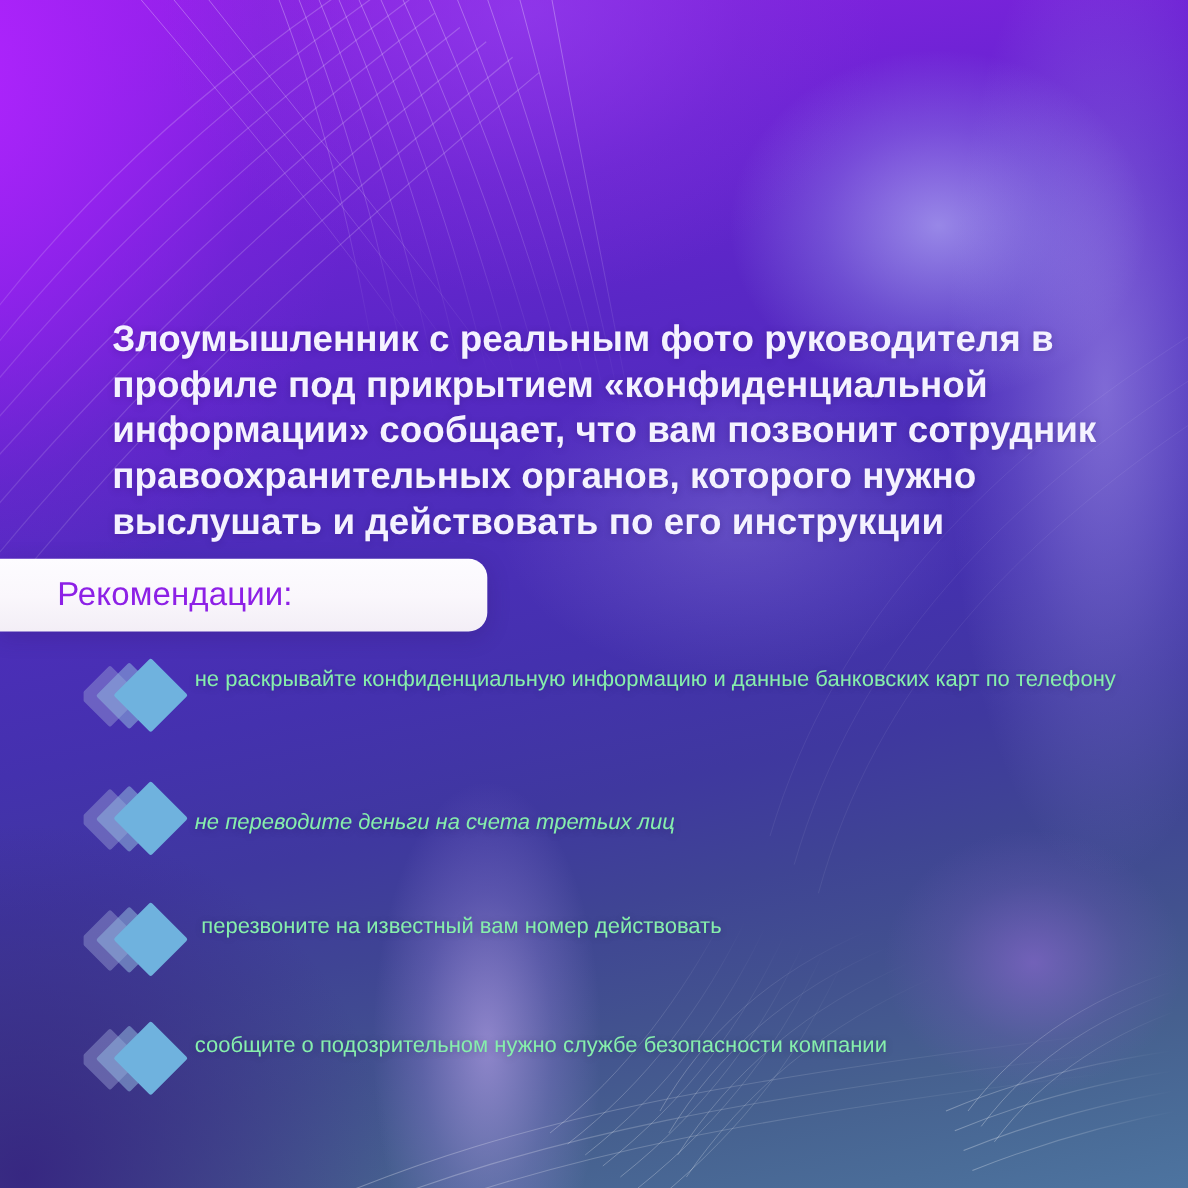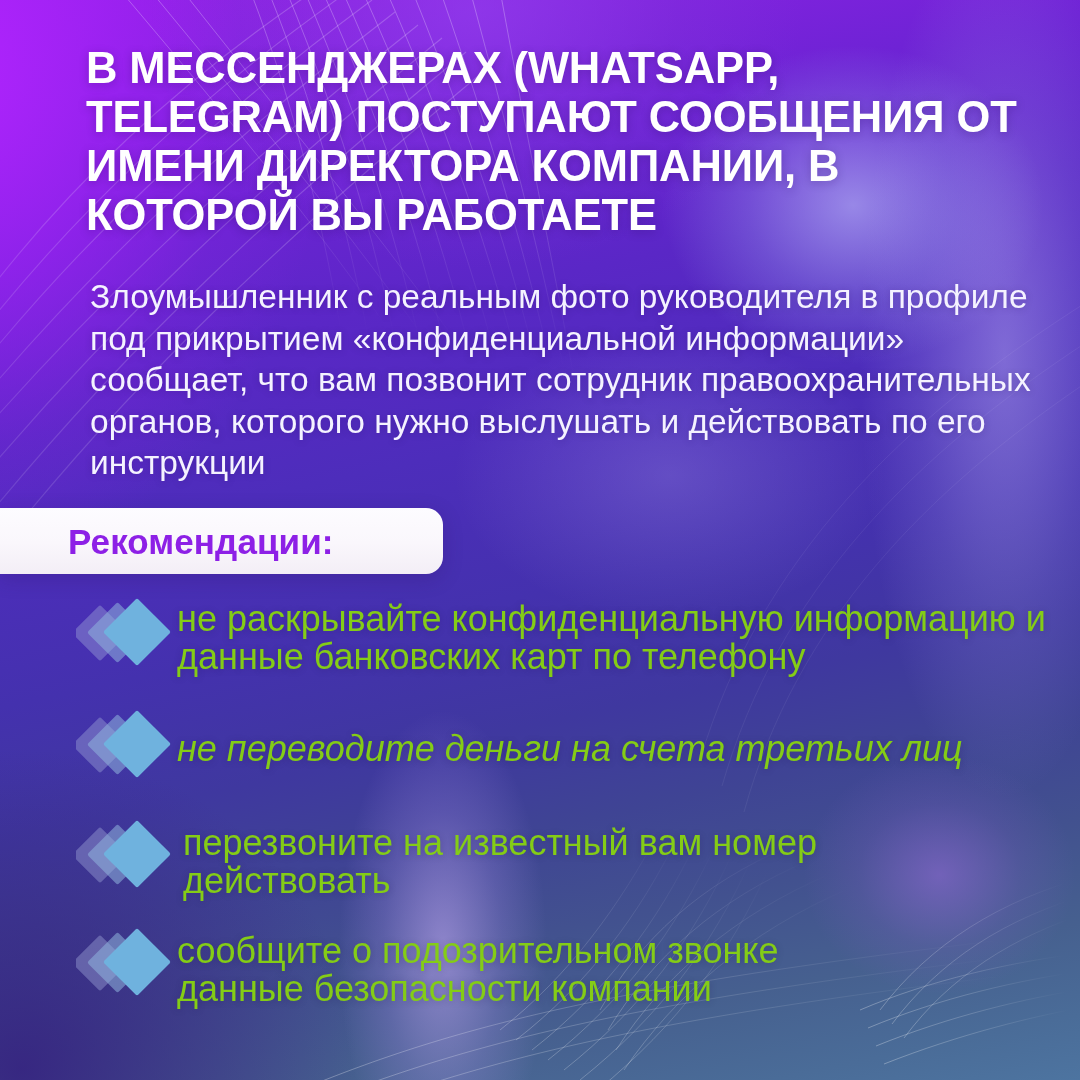--- a/index.html
+++ b/index.html
@@ -127,47 +127,47 @@
     letter-spacing: -0.1px;
     text-transform: uppercase;
     text-shadow: 0 2px 10px rgba(40,12,90,0.28);
   }
 
   .subtext {
     position: absolute;
     left: 86px;
     top: 272px;
     width: 950px;
-    margin: 4px;
+    margin: 16px;
     color: #f4f2ff;
     font-size: 33.5px;
     line-height: 41.5px;
-    font-weight: 400;
+    font-weight: 700;
     text-shadow: 0 1px 7px rgba(40,12,90,0.25);
   }
 
   
   .rec-banner {
     position: absolute;
     left: 0;
     top: 508px;
     width: 443px;
     height: 66px;
     background: linear-gradient(180deg, #fdfcff 0%, #faf7fc 52%, #f3eef6 100%);
     border-top-right-radius: 17px;
     border-bottom-right-radius: 17px;
     box-shadow: 0 5px 20px rgba(45,15,95,0.24);
     display: flex;
     align-items: center;
   }
   .rec-banner-label {
-    margin-left: 68px;
+    margin-left: 52px;
     color: #8d20e6;
-    font-size: 35px;
-    font-weight: 700;
+    font-size: 30px;
+    font-weight: 400;
     letter-spacing: 0.1px;
     line-height: 1;
   }
 
   
   .rec-list {
     position: absolute;
     left: 0;
     top: 594px;
     width: 1080px;
@@ -182,22 +182,22 @@
     position: absolute;
     left: 76px;
     top: 0;
     width: 96px;
     height: 78px;
   }
   .rec-bullet svg { display: block; width: 96px; height: 78px; }
   .rec-text {
     position: absolute;
     margin: 0;
-    color: #84cc16;
-    font-size: 36px;
+    color: #86efac;
+    font-size: 20px;
     line-height: 37.5px;
     font-weight: 400;
     text-shadow: 0 1px 7px rgba(35,15,80,0.25);
     width: 900px;
   }
 </style>
 </head>
 <body>
 
 <div id="poster">
@@ -297,21 +297,20 @@
       <g fill="none" stroke="#ffffff" stroke-opacity="0.07" stroke-width="0.9">
         <path d="M1090,300 C900,420 760,560 700,760"></path>
         <path d="M1090,340 C912,456 778,592 722,786"></path>
         <path d="M1090,380 C924,492 796,624 744,812"></path>
       </g>
     </svg>
   </div>
 
   <div class="content">
 
-    <h1 class="headline">В мессенджерах (WhatsApp, Telegram) поступают сообщения от имени директора компании, в которой вы работаете</h1>
 
     <p class="subtext">Злоумышленник с реальным фото руководителя в профиле под прикрытием «конфиденциальной информации» сообщает, что вам позвонит сотрудник правоохранительных органов, которого нужно выслушать и действовать по его инструкции</p>
 
     <div class="rec-banner">
       <span class="rec-banner-label">Рекомендации:</span>
     </div>
 
     <div class="rec-list">
 
       <div class="rec-item" style="top:0px;">
@@ -356,18 +355,18 @@
       <div class="rec-item" style="top:330px;">
         <span class="rec-bullet">
           <svg viewBox="0 0 96 78" xmlns="http://www.w3.org/2000/svg" aria-hidden="true">
             <g transform="translate(0,0)">
               <rect x="4" y="19" width="40" height="40" rx="2" transform="rotate(45 24 39)" fill="#a0a8d8" fill-opacity="0.42"></rect>
               <rect x="20" y="17" width="43" height="43" rx="2" transform="rotate(45 41.5 38.5)" fill="#8fb4dd" fill-opacity="0.55"></rect>
               <rect x="37" y="14" width="48" height="48" rx="2" transform="rotate(45 61 38)" fill="#6fb2de"></rect>
             </g>
           </svg>
         </span>
-        <p class="rec-text" style="left:177px; top:8px; width:680px;">сообщите о подозрительном звонке данные безопасности компании</p>
+        <p class="rec-text" style="left:177px; top:8px; width:680px;">сообщите о подозрительном нужно службе безопасности компании</p>
       </div>
 
     </div>
   </div>
 </div>
 
 </body></html>

